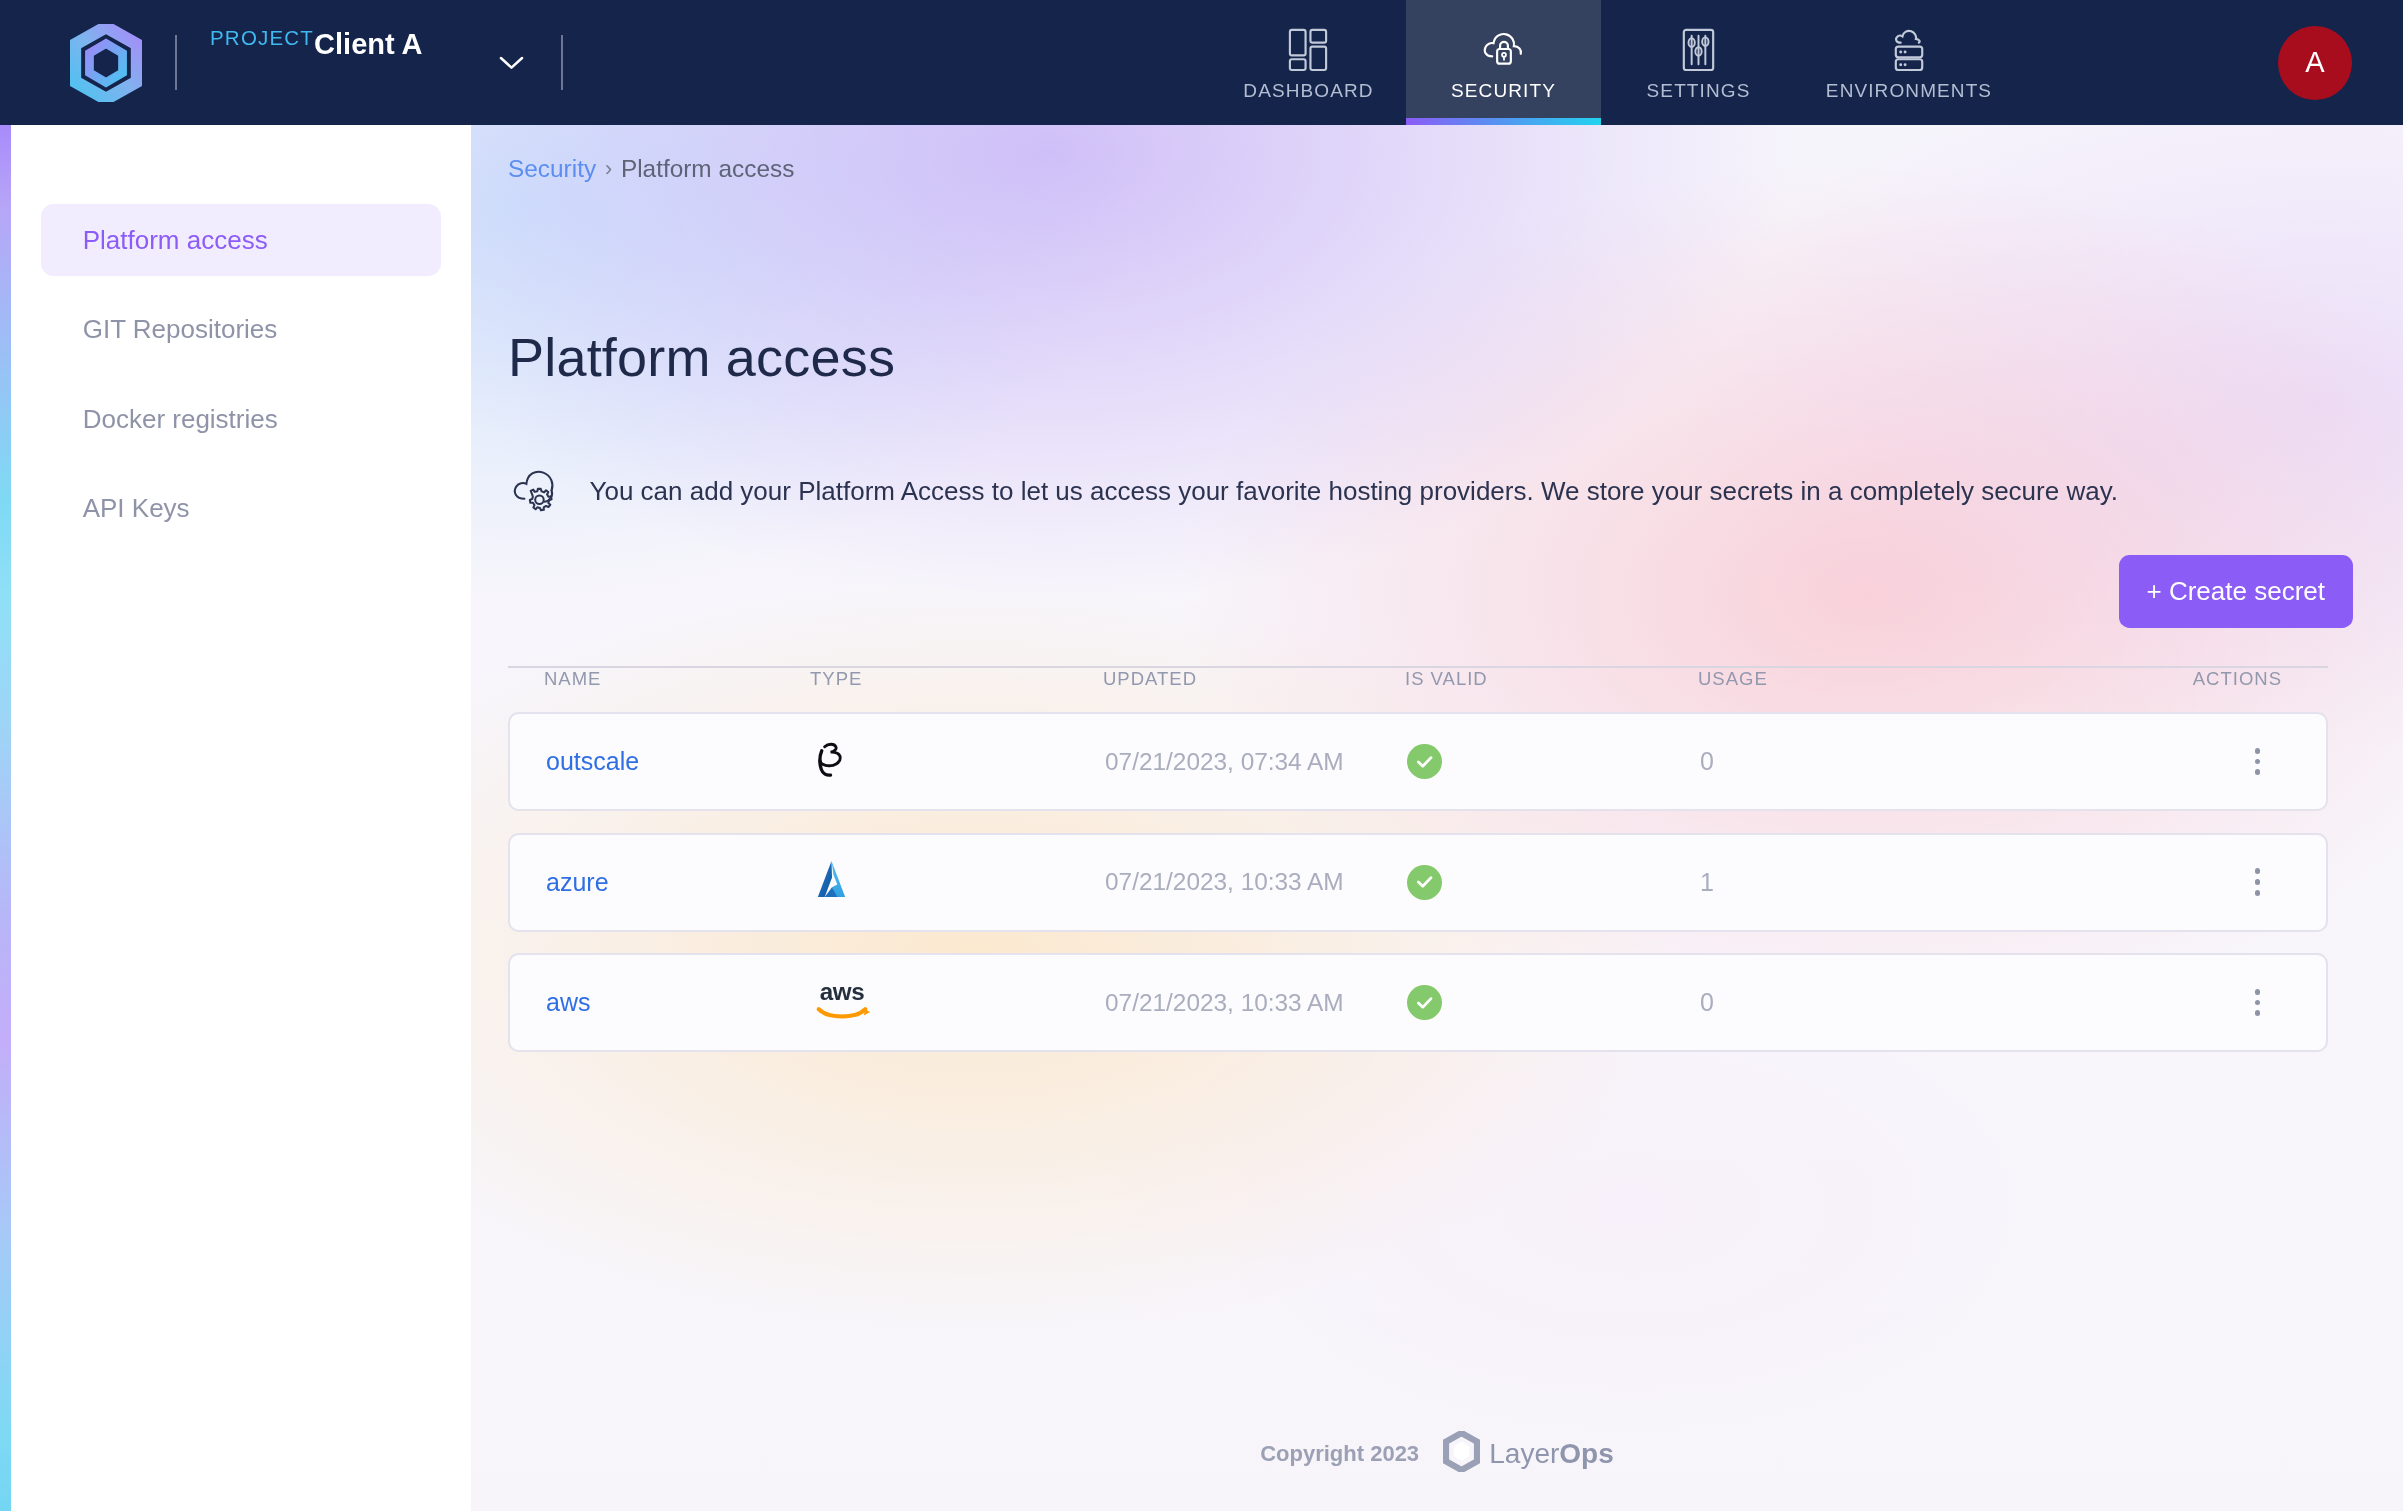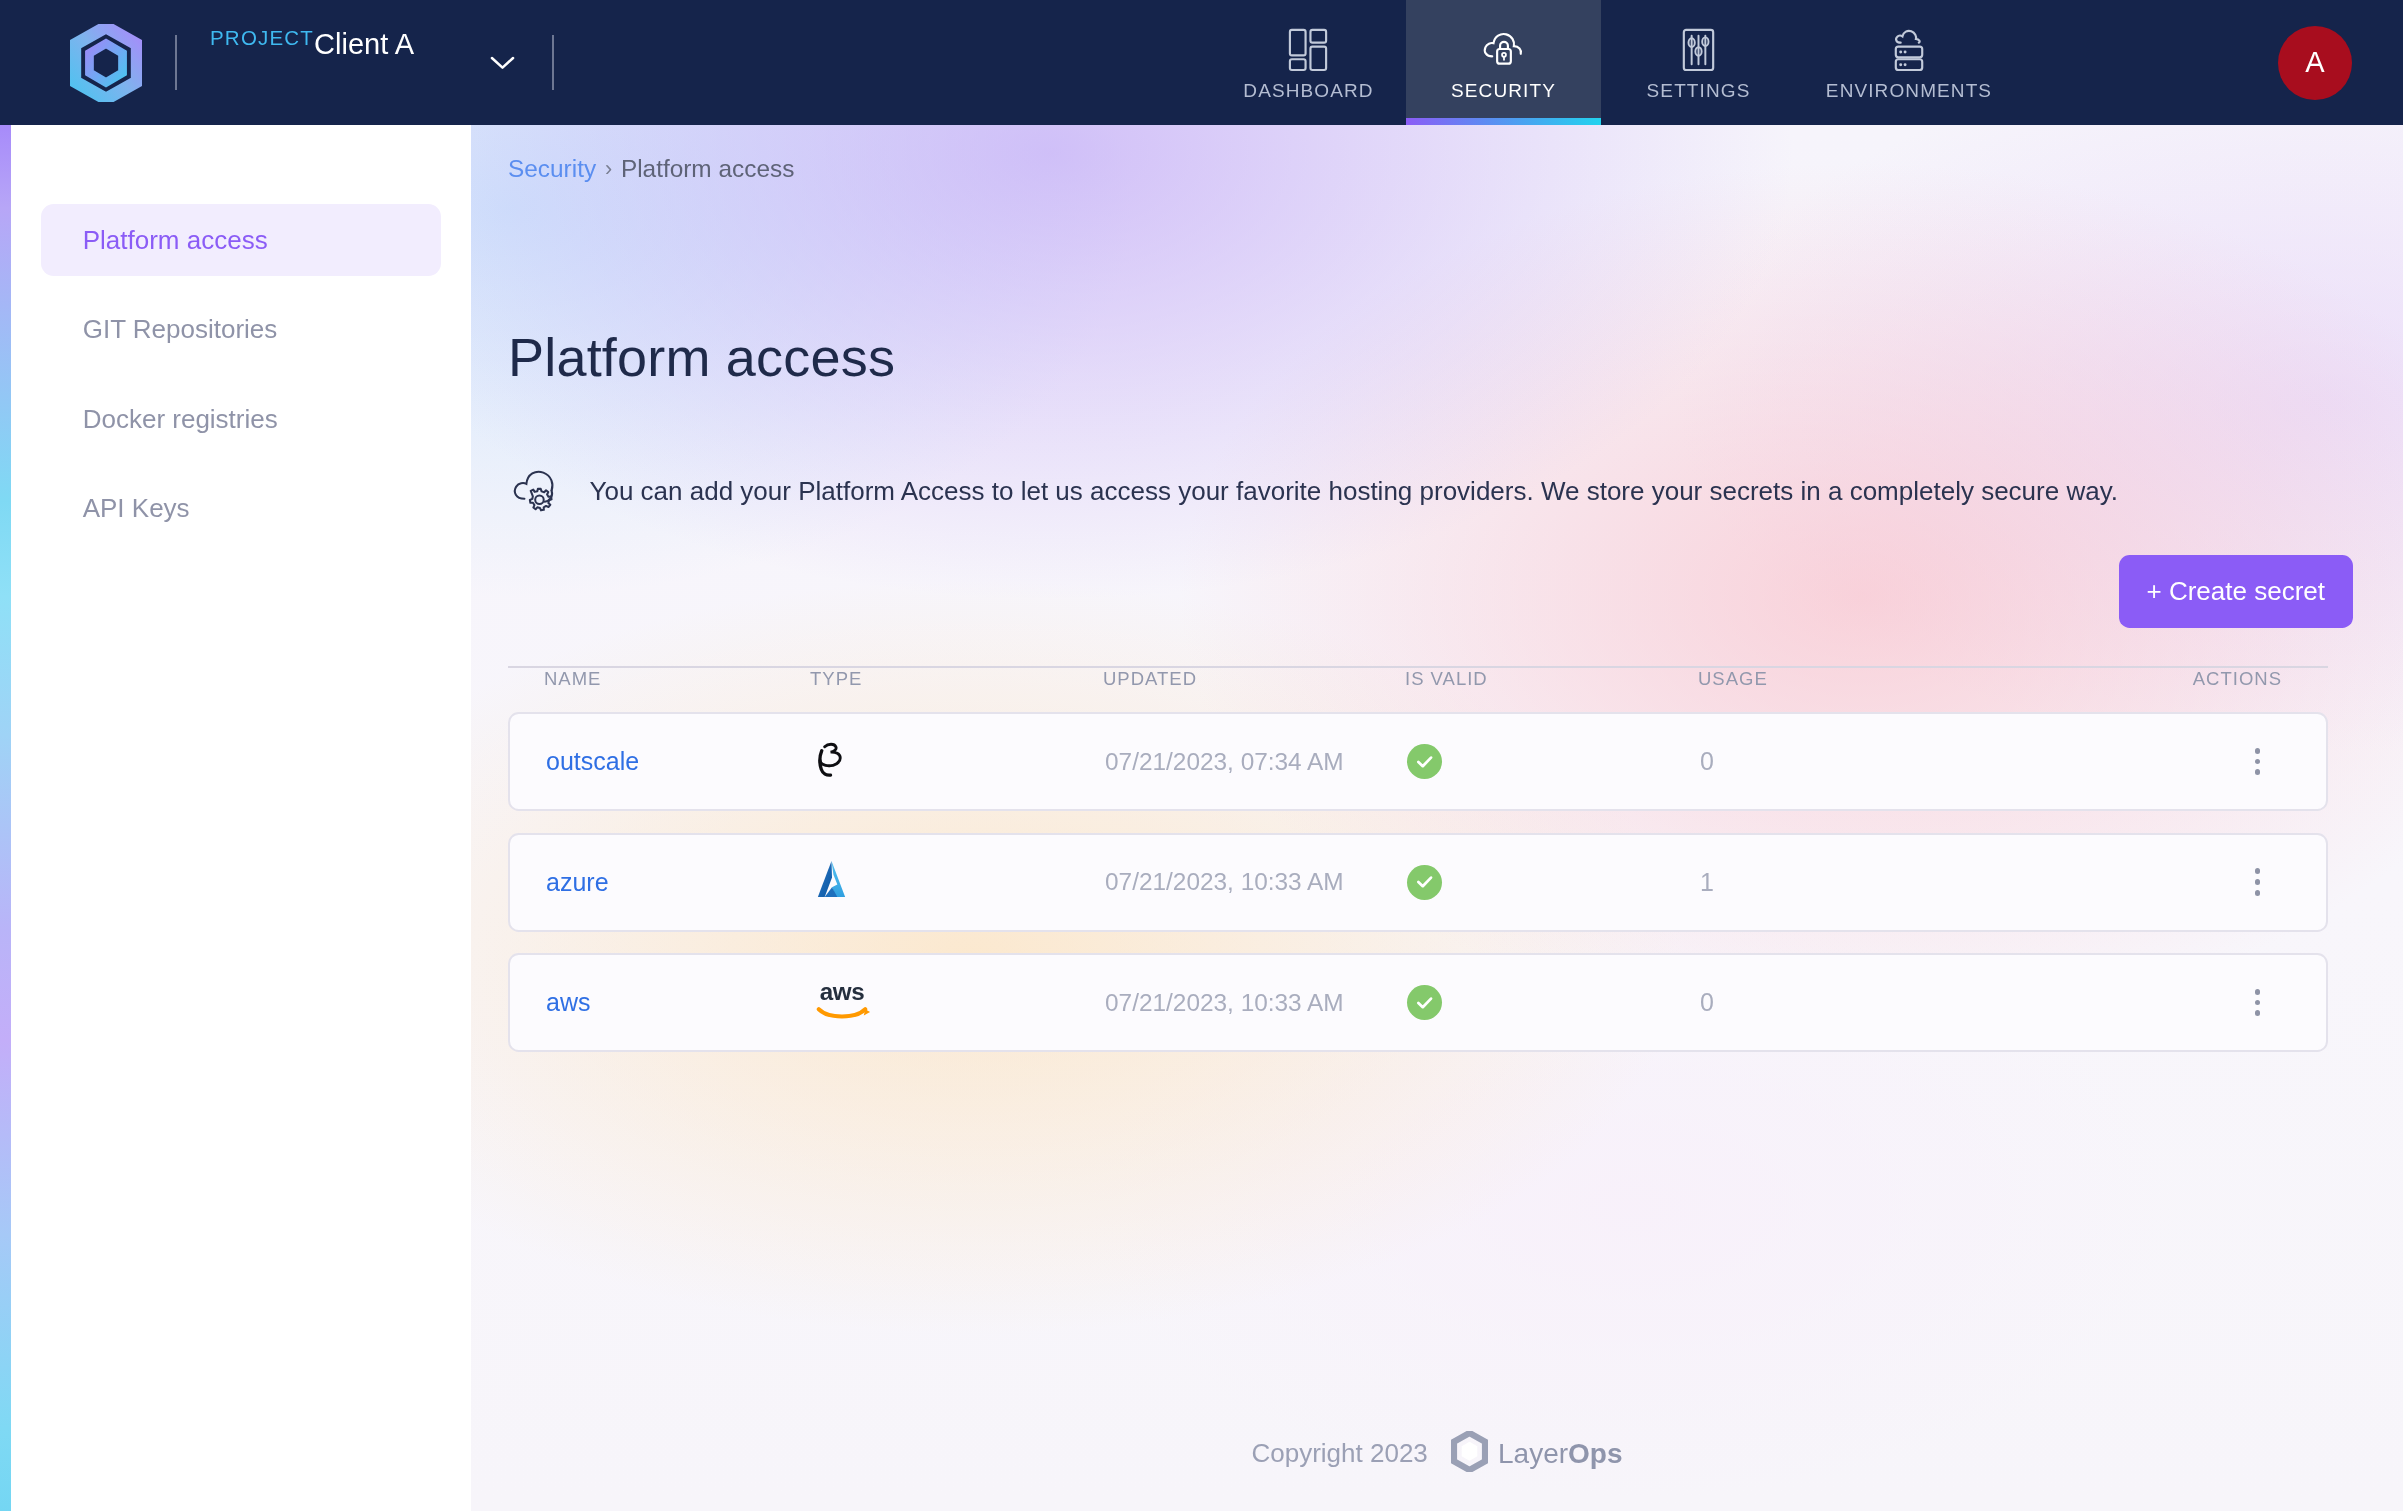--- a/index.html
+++ b/index.html
@@ -19,21 +19,21 @@
     z-index: 20;
   }
   .brand-zone { display: flex; align-items: center; height: 125px; padding-left: 70px; }
   .logo-hex { width: 72px; height: 78px; display: block; }
   .vdiv { width: 2px; height: 55px; background: #8b93ab; opacity: .75; margin: 0 33px; }
   .project-block { display: flex; flex-direction: row; justify-content: center; height: 78px; }
   .project-kicker {
     font-size: 20.5px; letter-spacing: 1.2px; color: #3fb9f0; font-weight: 400;
     line-height: 1.35;
   }
-  .project-name { font-size: 29px; color: #ffffff; font-weight: 400; line-height: 1.3; margin-top: 2px; }
+  .project-name { font-size: 29px; color: #ffffff; font-weight: 700; line-height: 1.3; margin-top: 2px; }
   .chev-btn {
     margin-left: 72px; width: 33px; height: 33px; display: flex;
     align-items: center; justify-content: center; cursor: pointer;
   }
   .chev-btn svg { width: 25px; height: 15.6px; }
 
   .nav-tabs {
     position: absolute; left: 1211px; top: 0; height: 88px;
     display: flex; align-items: stretch;
   }
@@ -166,21 +166,21 @@
 
   .logo-3ds { width: 39px; height: 43px; }
   .logo-azure { width: 39px; height: 45px; }
   .logo-aws  { width: 60px; height: 47px; }
 
   
   .footer {
     position: absolute; left: 0; bottom: 36px; width: 1932px;
     display: flex; align-items: center; justify-content: center; gap: 23.4px;
   }
-  .foot-text { font-size: 26px; color: #9ba0b5; font-weight: 400; }
+  .foot-text { font-size: 22px; color: #9ba0b5; font-weight: 700; }
   .foot-logo { display: flex; align-items: center; gap: 9.8px; }
   .foot-hex { width: 37px; height: 41px; }
   .foot-word { font-size: 28px; color: #8f95ac; }
   .foot-word b { color: #6e7governance; }
 </style>
 </head>
 <body>
 
 <div class="topbar">
 

